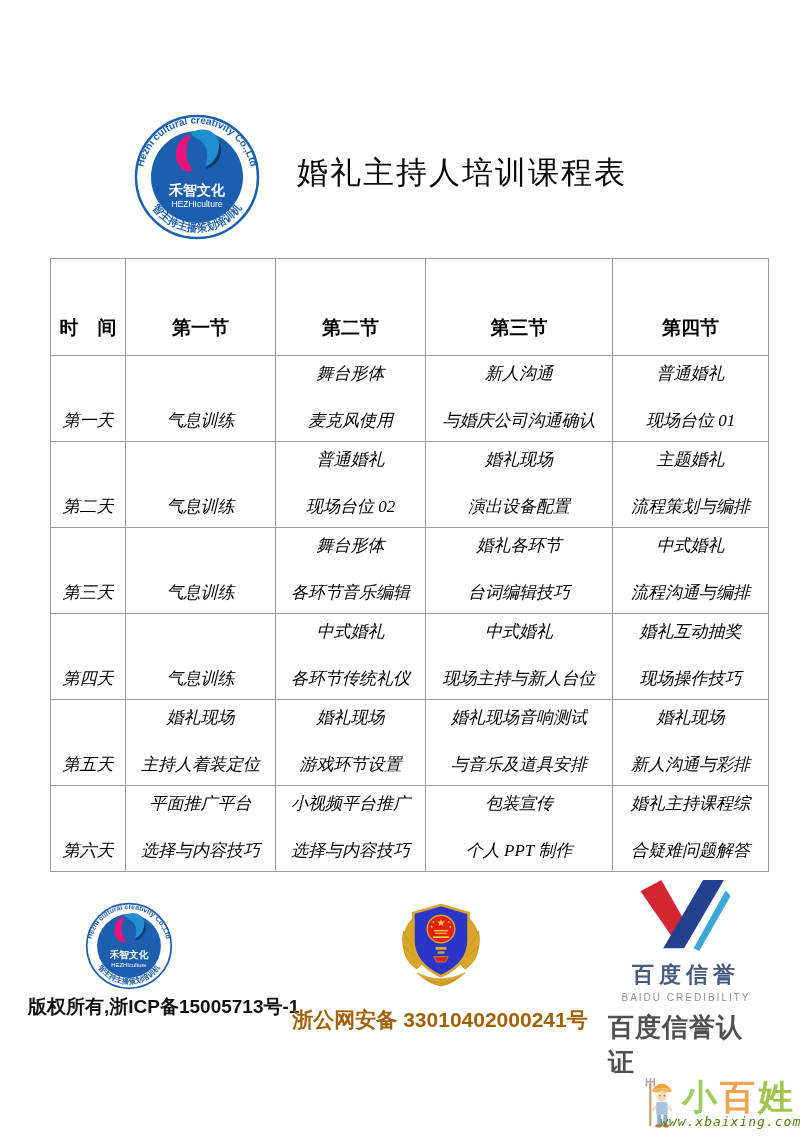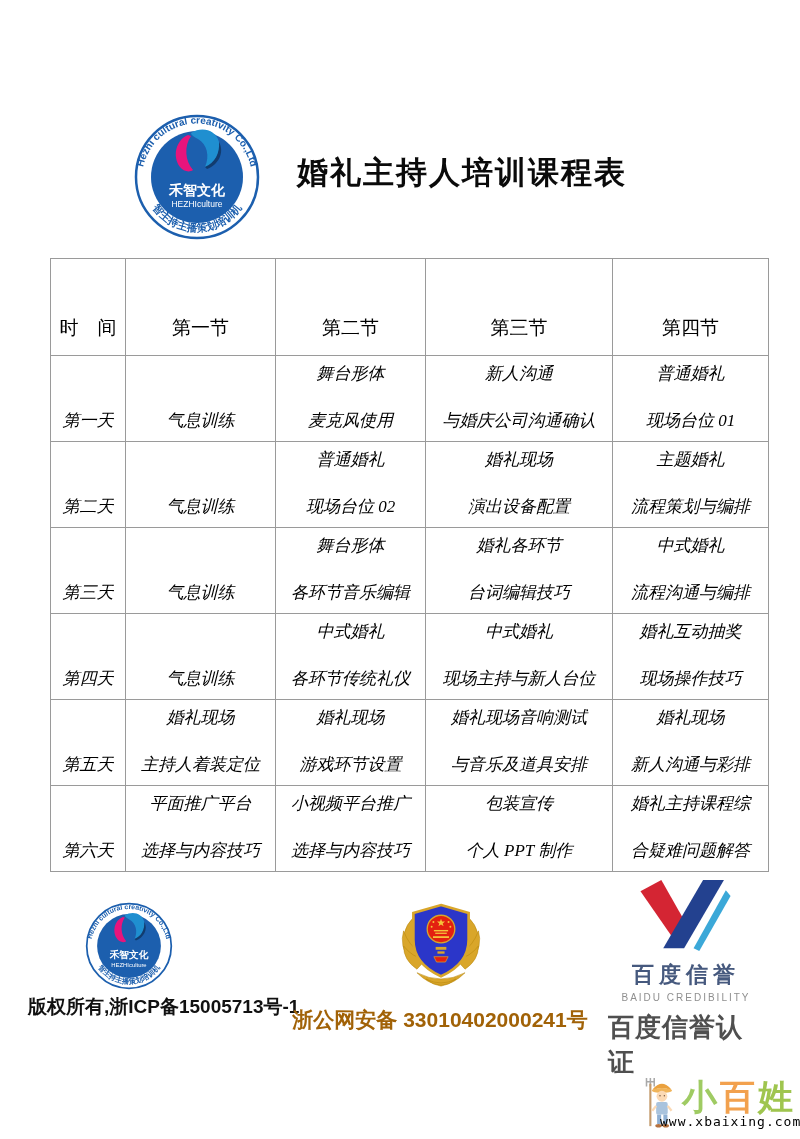--- a/index.html
+++ b/index.html
@@ -5,29 +5,29 @@
   html,body{margin:0;padding:0;background:#fff;}
   .page{position:relative;width:800px;height:1139px;background:#ffffff;overflow:hidden;
         font-family:"Liberation Sans","DejaVu Sans",sans-serif;color:#000;}
 
   
   .logo-top{position:absolute;left:122px;top:102px;width:150px;height:150px;}
   .logo-footer{position:absolute;left:77px;top:894px;width:104px;height:104px;}
 
   
   .doc-title{position:absolute;left:297px;top:152px;margin:0;
-             font-size:31px;font-weight:700;letter-spacing:2px;
+             font-size:31px;font-weight:400;letter-spacing:2px;
              font-family:"Liberation Sans","DejaVu Sans",sans-serif;color:#0a0a0a;}
 
   
   .course-table{position:absolute;left:50px;top:258px;border-collapse:collapse;table-layout:fixed;
                 font-family:"Liberation Serif","DejaVu Serif",serif;}
   .course-table th,.course-table td{border:1px solid #9a9a9a;padding:0;}
   .course-table th{height:82px;vertical-align:bottom;padding-bottom:14px;
-                   font-weight:400;font-size:19px;white-space:pre;text-align:center;}
+                   font-weight:700;font-size:19px;white-space:pre;text-align:center;}
   .course-table td{height:85px;}
   .cellbox{box-sizing:border-box;height:100%;display:flex;flex-direction:column;
            justify-content:space-between;padding:8px 3px 11px 3px;font-style:italic;}
   .cellbox .ln{text-align:center;font-size:17px;line-height:19px;min-height:19px;white-space:nowrap;}
 
   
   .icp-text{position:absolute;left:28px;top:994px;width:250px;
             font-size:19px;font-weight:700;color:#111;white-space:nowrap;}
   .police-badge{position:absolute;left:392px;top:888px;width:98px;height:108px;}
   .police-text{position:absolute;left:290px;top:1006px;width:300px;text-align:center;
@@ -39,21 +39,21 @@
   .baidu-sub{margin-top:2px;font-size:10px;letter-spacing:2px;color:#8f8f8f;font-weight:400;}
   .baidu-caption{margin-top:7px;font-size:26px;font-weight:700;letter-spacing:1px;color:#4f4f4f;}
 
   
   .watermark{position:absolute;left:640px;top:1074px;width:154px;height:58px;}
   .wm-figure{position:absolute;left:2px;top:2px;width:36px;height:54px;}
   .wm-name{position:absolute;left:42px;top:0px;font-size:35px;font-weight:700;
            letter-spacing:3px;white-space:nowrap;}
   .wm-c0{color:#9fcb63;}.wm-c1{color:#f2a14e;}.wm-c2{color:#9fc54f;}
   .wm-url{position:absolute;left:20px;top:40px;font-family:"DejaVu Sans Mono","Liberation Mono",monospace;
-          font-size:13px;color:#000000;letter-spacing:1px;white-space:nowrap;}
+          font-size:13px;color:#4d7c0f;letter-spacing:1px;white-space:nowrap;font-style:italic;}
 </style>
 </head>
 <body>
 
 <div class="page">
 
   <svg class="logo-top" viewBox="0 0 150 150">
     <circle cx="75" cy="75" r="61" fill="#ffffff" stroke="#1c5fae" stroke-width="2.5"></circle>
     <circle cx="75" cy="75" r="46" fill="#1c5fae"></circle>
     <defs>

